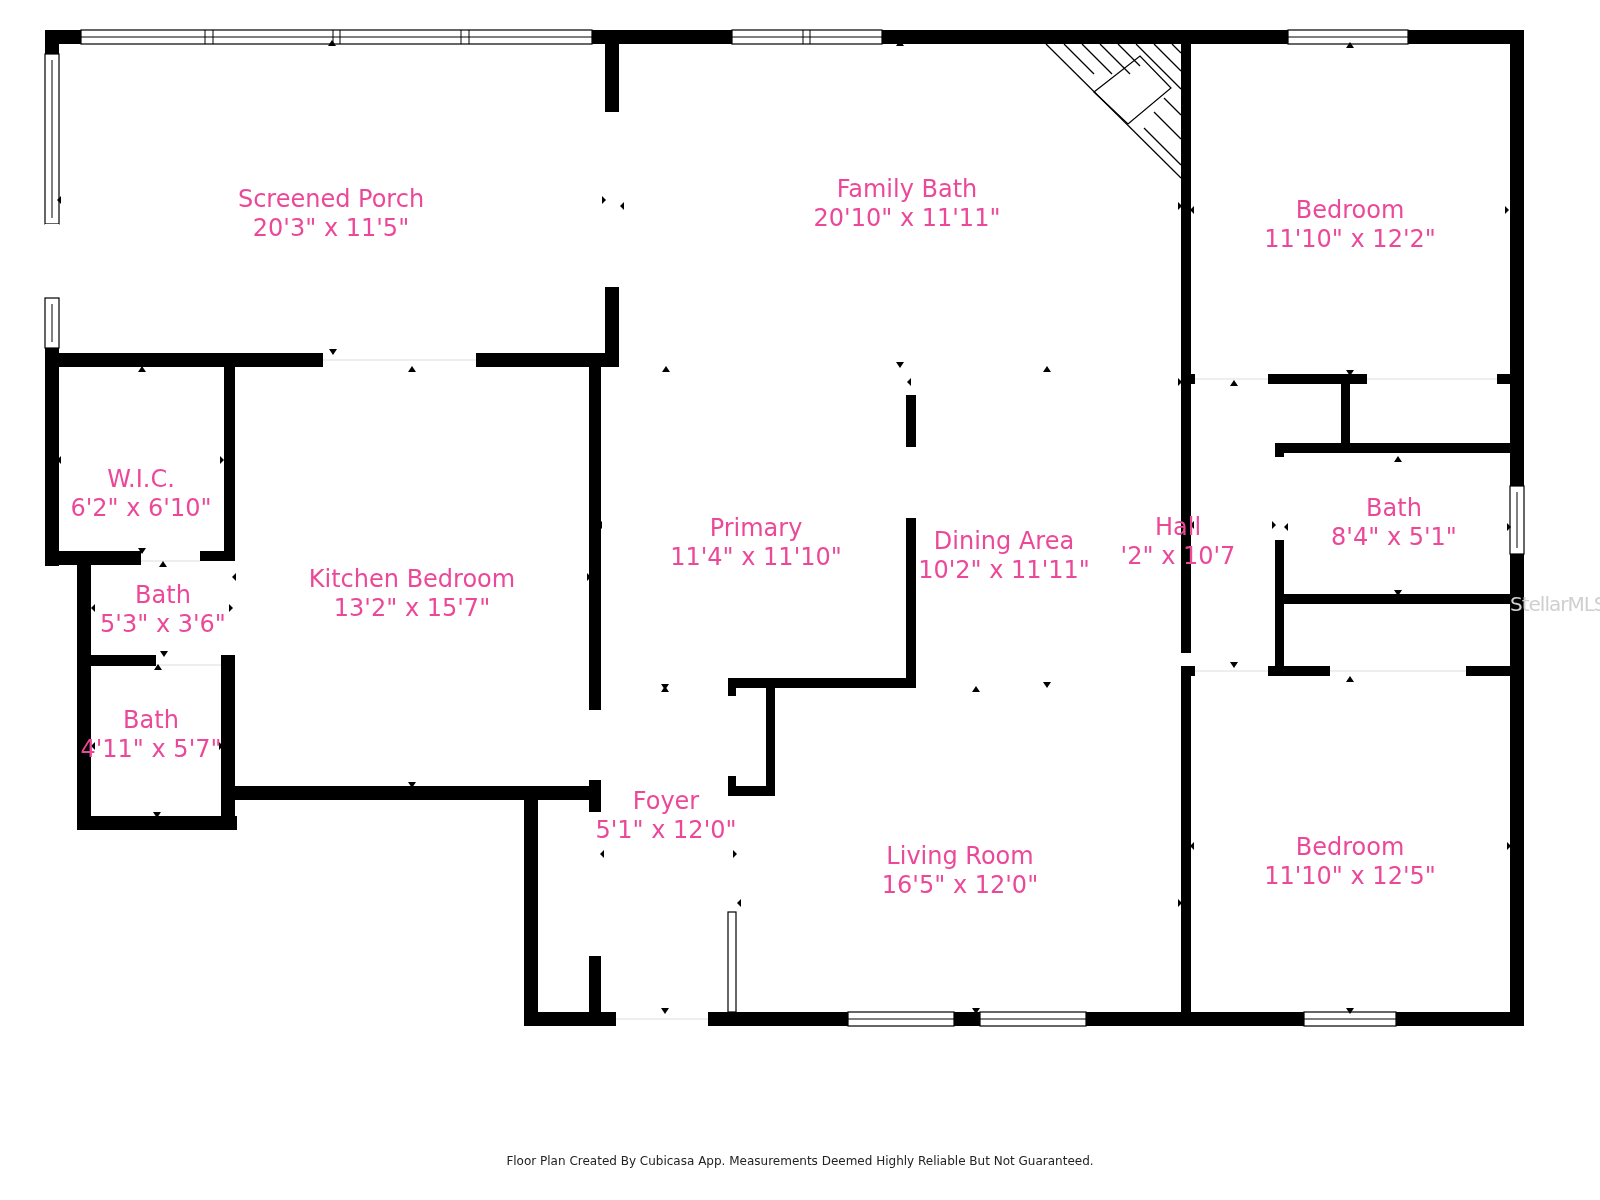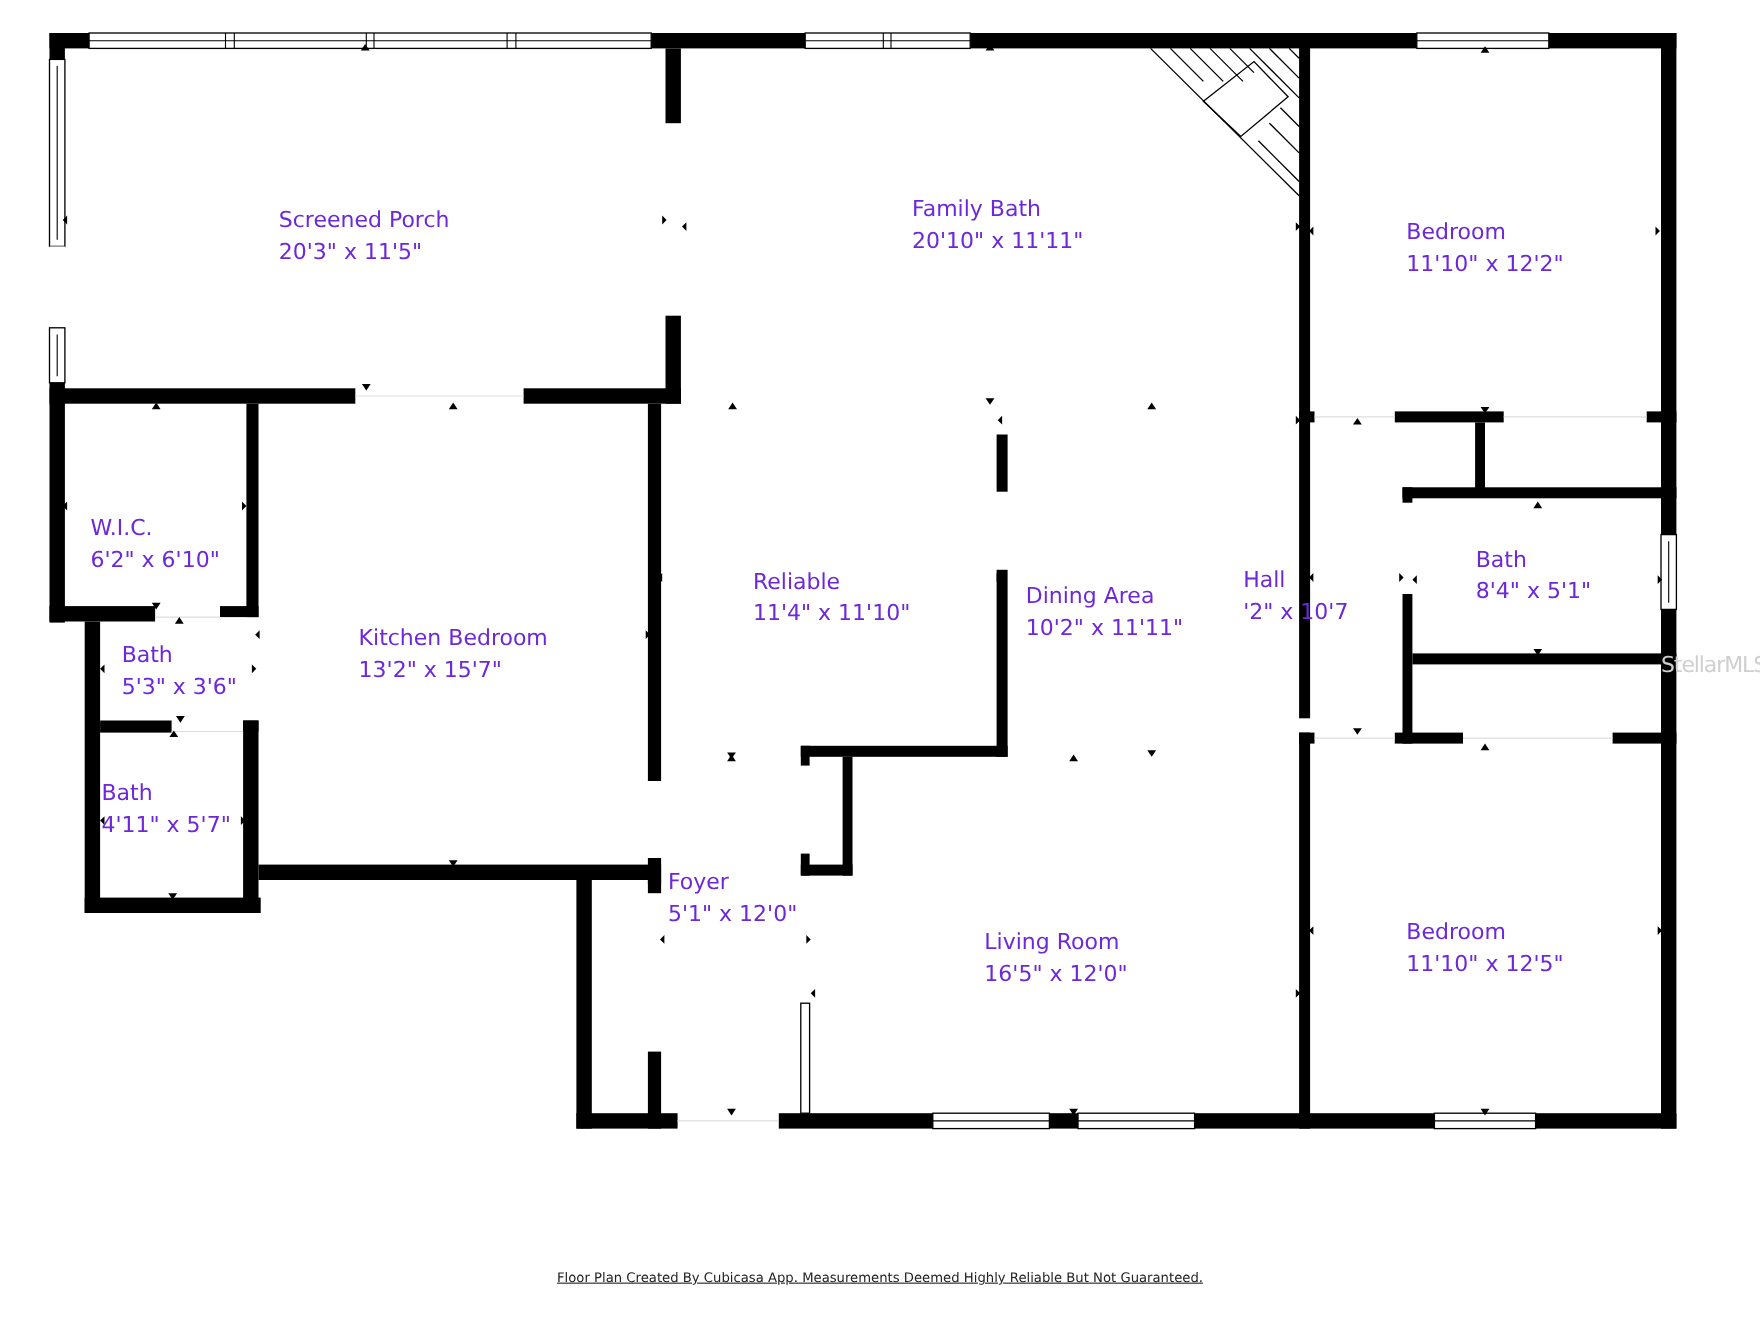--- a/index.html
+++ b/index.html
@@ -5,23 +5,23 @@
   html, body { margin:0; padding:0; background:#ffffff; }
   body { width:1600px; height:1200px; position:relative; overflow:hidden; font-family:"DejaVu Sans", sans-serif; }
   #plan { position:absolute; left:0; top:0; width:1600px; height:1200px; }
   .wall { fill:#000000; }
   .win { fill:#ffffff; stroke:#000000; stroke-width:1.2; }
   .winline { stroke:#000000; stroke-width:1; }
   .opening { fill:#ffffff; }
   .openline { stroke:#dddddd; stroke-width:1; }
   .stair { stroke:#000000; stroke-width:1.2; fill:none; }
   .mark { fill:#000000; }
-  .room { position:absolute; transform:translate(-50%, -50%); color:#6d28d9; font-size:20px; line-height:29px; white-space:nowrap; }
+  .room { position:absolute; transform:translate(-50%, -50%); text-align:center; color:#ec4899; font-size:24px; line-height:29px; white-space:nowrap; }
   .room .dim { display:block; }
-  .footer { position:absolute; left:0; width:1600px; top:1154px; text-align:center; font-size:12px; color:#222222;text-decoration:underline; }
+  .footer { position:absolute; left:0; width:1600px; top:1154px; text-align:center; font-size:12px; color:#222222; }
   .watermark { position:absolute; left:1510px; top:592px; font-size:20px; color:#cfcfcf; letter-spacing:-1px; }
 </style>
 </head>
 <body>
 
 <svg id="plan" viewBox="0 0 1600 1200" xmlns="http://www.w3.org/2000/svg">
 
   <rect class="wall" x="45" y="30" width="36" height="14"></rect>
   <rect class="wall" x="592" y="30" width="140" height="14"></rect>
   <rect class="wall" x="882" y="30" width="406" height="14"></rect>
@@ -240,21 +240,21 @@
 </div>
 <div class="room" style="left:151px;top:735px;">
   <span>Bath</span>
   <span class="dim">4'11" x 5'7"</span>
 </div>
 <div class="room" style="left:412px;top:594px;">
   <span>Kitchen Bedroom</span>
   <span class="dim">13'2" x 15'7"</span>
 </div>
 <div class="room" style="left:756px;top:543px;">
-  <span>Reliable</span>
+  <span>Primary</span>
   <span class="dim">11'4" x 11'10"</span>
 </div>
 <div class="room" style="left:1004px;top:544px;margin-top:12px;">
   <span>Dining Area</span>
   <span class="dim">10'2" x 11'11"</span>
 </div>
 <div class="room" style="left:1178px;top:542px;">
   <span>Hall</span>
   <span class="dim">'2" x 10'7</span>
 </div>

